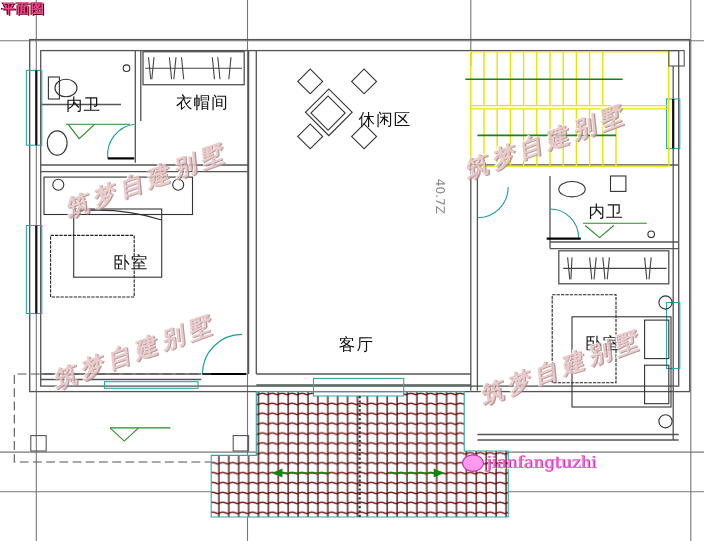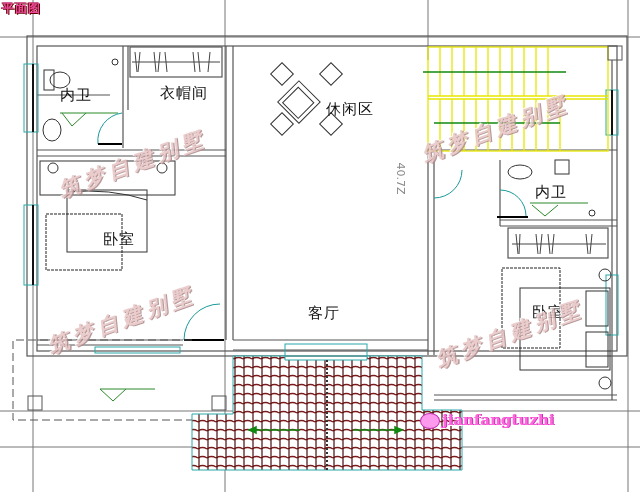--- a/index.html
+++ b/index.html
@@ -6,21 +6,21 @@
   body { width:640px; height:492px; position:relative; overflow:hidden; font-family:"DejaVu Sans", sans-serif; }
   #plan { position:absolute; left:0; top:0; width:640px; height:492px; }
   .title {
     position:absolute; left:2px; top:0px; font-family:"DejaVu Serif", serif; font-weight:bold;
     font-size:12px; color:#ec4899; letter-spacing:1px;
     text-shadow: 1px 1px 0 #600000, -1px 0 0 #600000;
   }
   .room-label { position:absolute; font-family:"DejaVu Sans", sans-serif; font-size:15px; color:#111; letter-spacing:1px; }
   .wm { position:absolute; font-family:"DejaVu Serif", serif; font-weight:bold; font-style:italic; font-size:21px;
         color:#e8c4c4; text-shadow: 1px 1px 0 #a88, -1px -1px 0 #fff; letter-spacing:5px; transform:rotate(-20deg); opacity:0.85; }
-  .brand { position:absolute; left:420px; top:411px; font-family:"DejaVu Serif", serif; font-weight:bold; font-size:15px;
+  .brand { position:absolute; left:420px; top:411px; font-family:"DejaVu Serif", serif; font-weight:normal; font-size:15px;
            color:#ff66dd; text-shadow: 1px 0 0 #c030b0, 0 1px 0 #fff; }
   .dim { position:absolute; left:384px; top:172px; font-size:11px; color:#888; transform:rotate(90deg); }
 </style>
 </head>
 <body>
 
 <svg id="plan" viewBox="0 0 640 492" xmlns="http://www.w3.org/2000/svg">
 
   <g stroke="#777" stroke-width="1" fill="none">
     <line x1="0" y1="37" x2="640" y2="37"></line>

